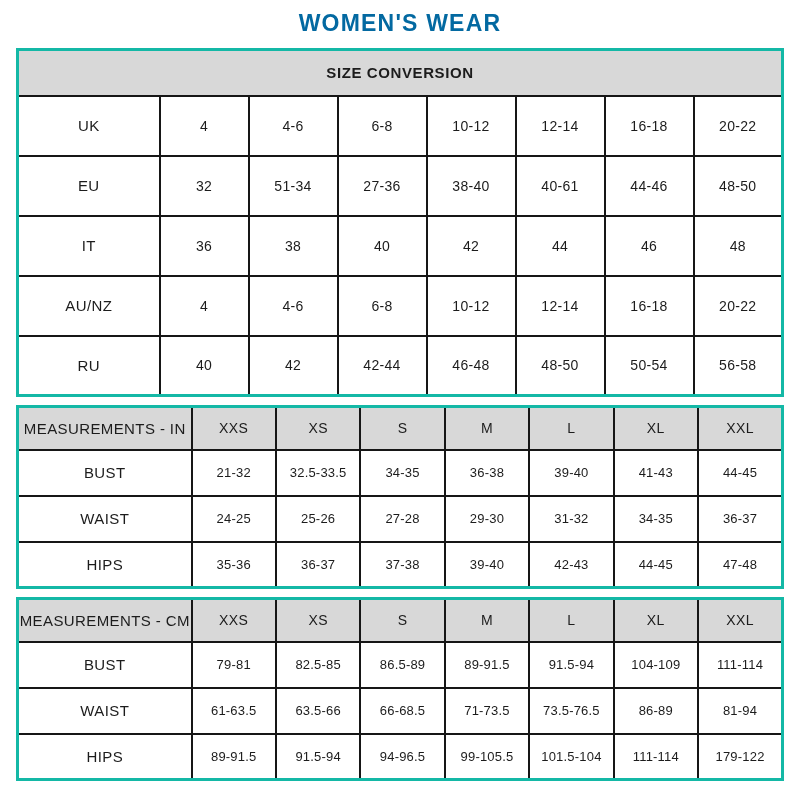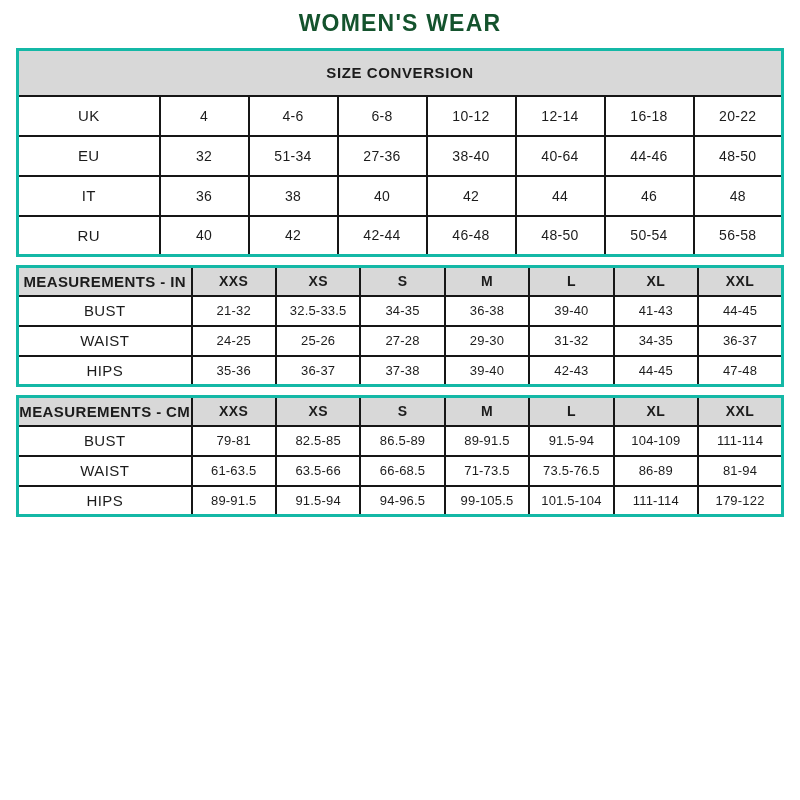--- a/index.html
+++ b/index.html
@@ -10,21 +10,21 @@
     color: #1c1c1c;
     overflow: hidden;
   }
   .page { padding: 8px 16px 12px; }
   .page-title {
     text-align: center;
     font-size: 23px;
     font-weight: bold;
     letter-spacing: 1.2px;
     margin: 2px 0 11px;
-    color: #14532d;
+    color: #0369a1;
   }
   table {
     width: 100%;
     border-collapse: collapse;
     table-layout: fixed;
     border: 3px solid #14b8a6;
     margin-bottom: 8px;
   }
   th, td {
     border: 2px solid #161616;
@@ -41,34 +41,34 @@
     letter-spacing: .6px;
   }
   
   #size-table .col-row th {
     height: 44px;
     font-weight: normal;
     font-size: 14px;
     letter-spacing: .4px;
     background: #ffffff;
   }
-  #size-table tbody tr { height: 40px; }
+  #size-table tbody tr { height: 60px; }
   #size-table tbody th { font-weight: normal; font-size: 15px; letter-spacing: .4px; }
   #size-table td { font-size: 14px; letter-spacing: .3px; }
   #size-table col.c-label { width: 142px; }
   
   .meas .col-row th {
     background: #d8d8d8;
-    height: 29px;
-    font-weight: bold;
+    height: 43px;
+    font-weight: normal;
     font-size: 14px;
     letter-spacing: .4px;
   }
   .meas .col-row th.label-col { font-size: 15px; letter-spacing: .4px; }
-  .meas tbody tr { height: 30px; }
+  .meas tbody tr { height: 46px; }
   .meas tbody th { font-weight: normal; font-size: 15px; letter-spacing: .4px; }
   .meas td { font-size: 13px; letter-spacing: .2px; }
   .meas col.c-label { width: 174px; }
 </style>
 </head>
 <body>
 
 <div class="page">
 
   <h1 class="page-title">WOMEN'S WEAR</h1>
@@ -99,33 +99,43 @@
           <td>12-14</td>
           <td>16-18</td>
           <td>20-22</td>
         </tr>
         <tr>
           <th class="label-col">EU</th>
           <td>32</td>
           <td>51-34</td>
           <td>27-36</td>
           <td>38-40</td>
-          <td>40-64</td>
+          <td>40-61</td>
           <td>44-46</td>
           <td>48-50</td>
         </tr>
         <tr>
           <th class="label-col">IT</th>
           <td>36</td>
           <td>38</td>
           <td>40</td>
           <td>42</td>
           <td>44</td>
           <td>46</td>
           <td>48</td>
+        </tr>
+        <tr>
+          <th class="label-col">AU/NZ</th>
+          <td>4</td>
+          <td>4-6</td>
+          <td>6-8</td>
+          <td>10-12</td>
+          <td>12-14</td>
+          <td>16-18</td>
+          <td>20-22</td>
         </tr>
         <tr>
           <th class="label-col">RU</th>
           <td>40</td>
           <td>42</td>
           <td>42-44</td>
           <td>46-48</td>
           <td>48-50</td>
           <td>50-54</td>
           <td>56-58</td>

